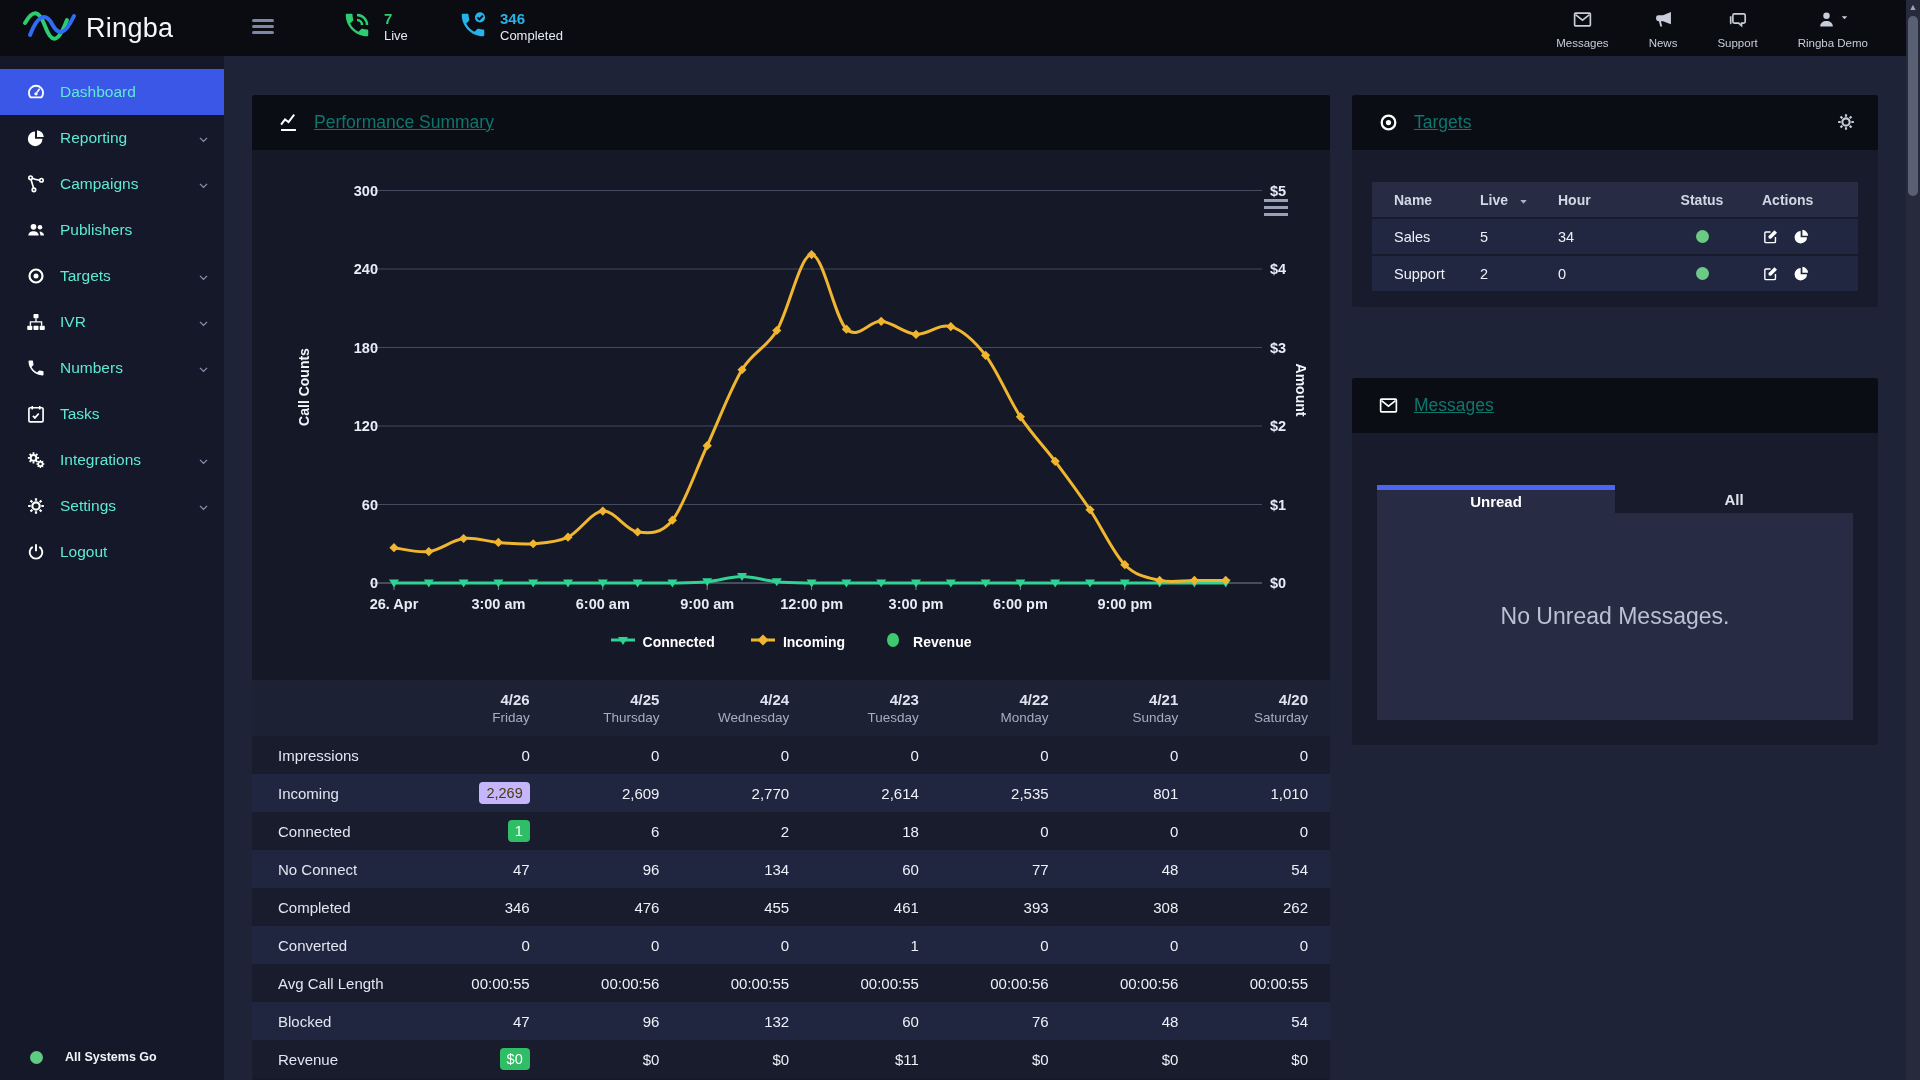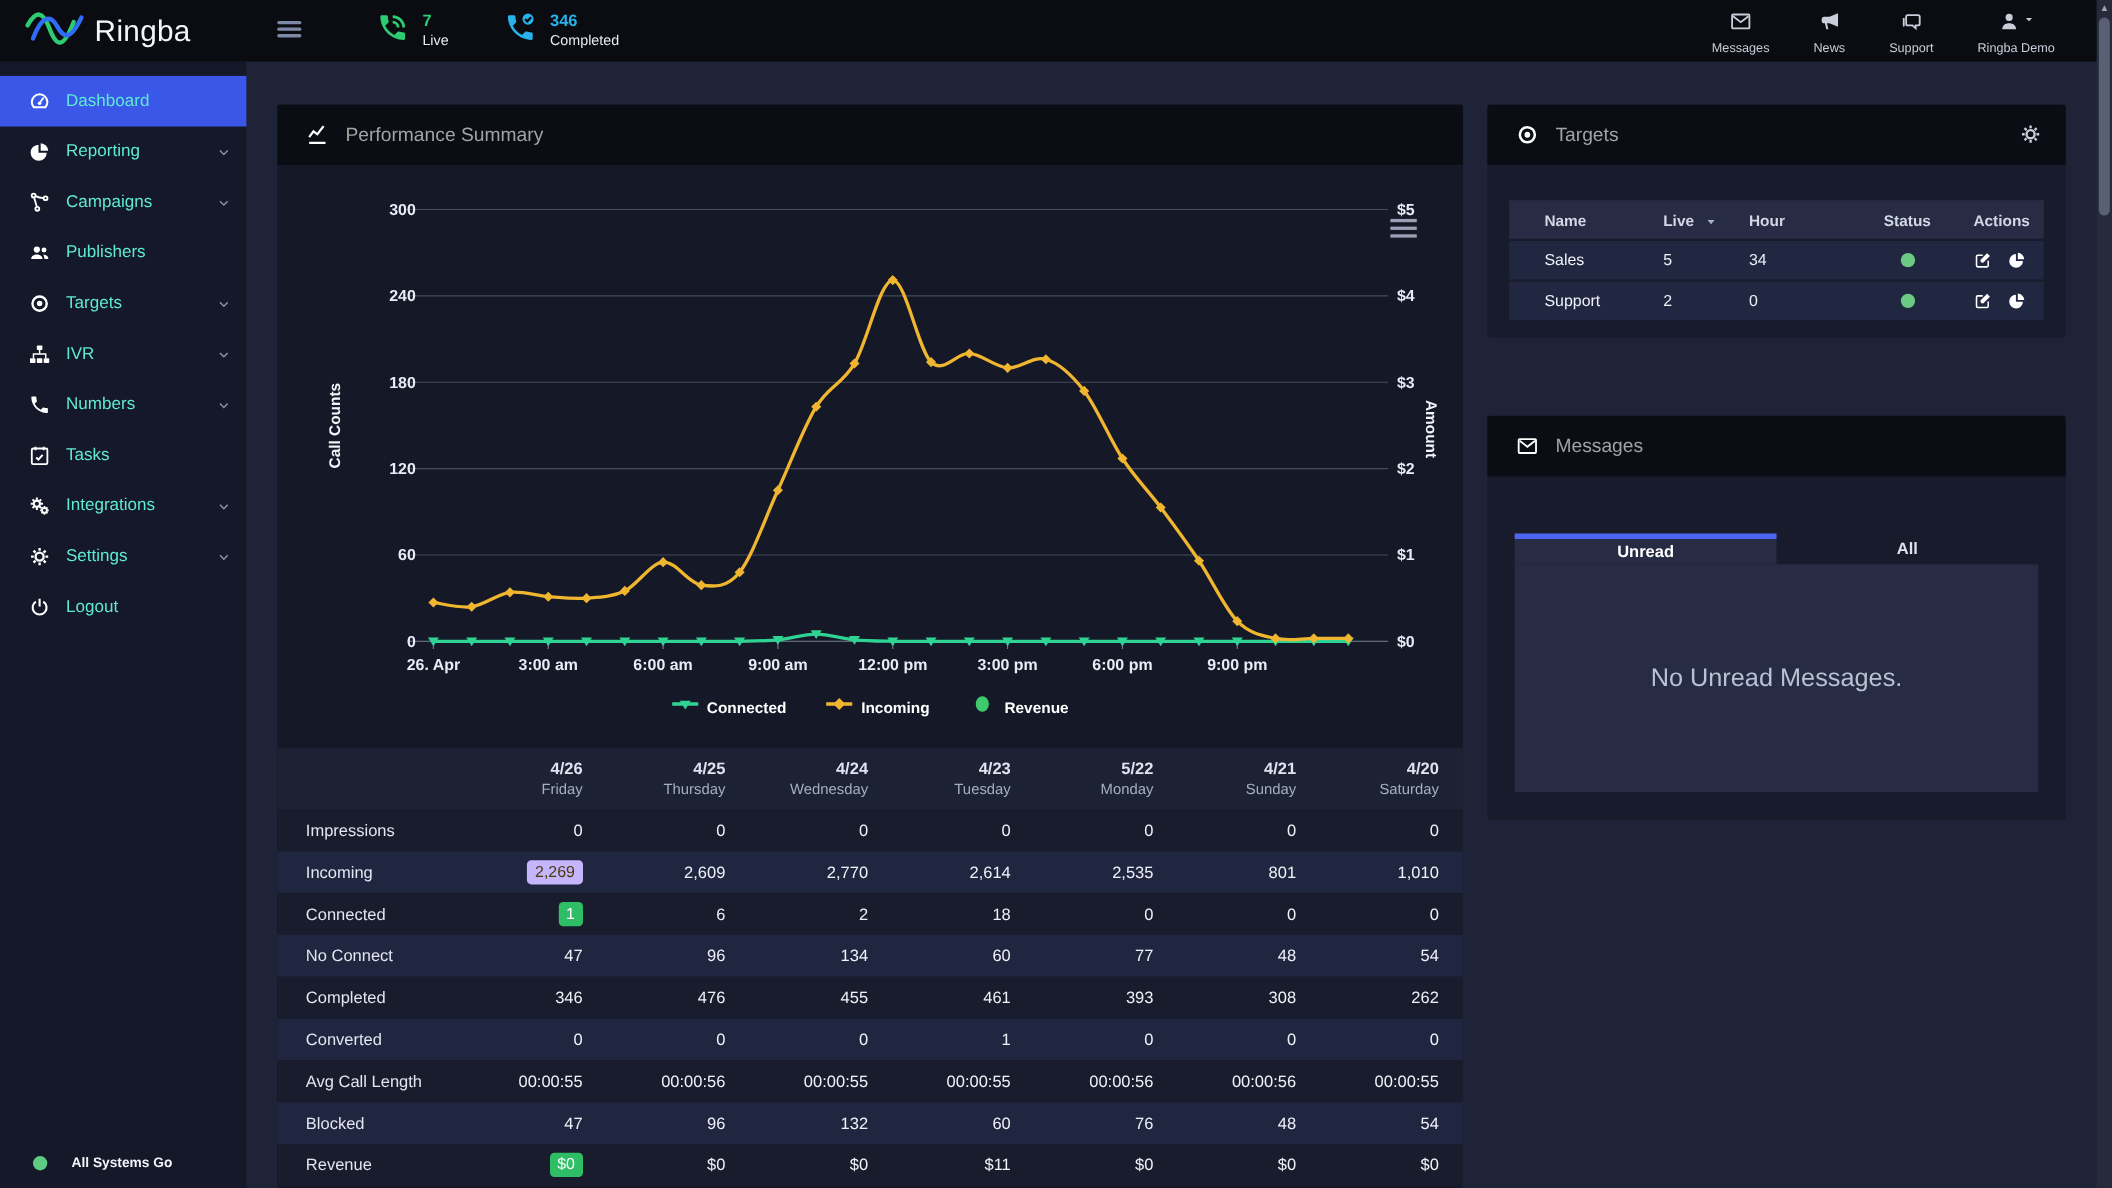--- a/index.html
+++ b/index.html
@@ -49,21 +49,21 @@
   .side-status { position:absolute; bottom:16px; left:30px; display:flex; align-items:center; gap:22px; }
   .status-dot { width:13px; height:13px; border-radius:50%; background:#5ecb82; }
   .status-text { color:#f2f4f9; font-size:12.5px; font-weight:700; }
 
   
   .card { position:absolute; background:#151827; border-radius:3px; overflow:hidden; }
   .card-header { position:absolute; left:0; top:0; width:100%; height:55px; background:#0b0d14;
     display:flex; align-items:center; padding-left:26px; color:#ffffff; }
   .card-header .hicon { width:21px; height:21px; margin-right:15px; color:#fff; }
   .card-header .hicon svg { width:21px; height:21px; }
-  .card-title { font-size:17.5px; color:#a3a3a3; }
+  .card-title { font-size:17.5px; color:#0f766e;text-decoration:underline; }
 
   
   .perf-card { left:252px; top:95px; width:1078px; height:985px; }
   .chart-wrap { position:absolute; left:0; top:55px; width:1078px; height:520px; }
   svg text { font-family:"Liberation Sans", sans-serif; }
   .tick { fill:#e9ecf5; font-size:14.5px; font-weight:600; }
   .axis-title { fill:#f2f4fa; font-size:14px; font-weight:700; }
   .ctx-menu { position:absolute; left:1012px; top:104px; width:24px; height:17px; cursor:pointer; }
   .ctx-menu span { display:block; height:3px; margin-bottom:4px; background:#9aa1b5; }
   .legend { position:absolute; left:0; top:537px; width:1078px; display:flex; justify-content:center; gap:36px; }
@@ -86,21 +86,21 @@
   .badge.green { background:#2fbe66; color:#ffffff; }
 
   
   .targets-card { left:1352px; top:95px; width:526px; height:212px; background:#171b2b; }
   .targets-gear { position:absolute; right:22px; top:17px; width:20px; height:20px; color:#c8cdd9; cursor:pointer; }
   .targets-gear svg { width:20px; height:20px; }
   .t-table { position:absolute; left:20px; top:87px; width:486px; }
   .t-row { display:flex; height:35px; align-items:center; margin-bottom:2px; background:#212741; }
   .t-row.t-hdr { background:#272c44; color:#d2d7e6; font-weight:700; font-size:14px; }
   .t-row { color:#eef1f8; font-size:14.5px; }
-  .t-col-name { flex:0 0 108px; display:flex; align-items:center;margin-left:32px; }
+  .t-col-name { flex:0 0 108px; padding-left:22px; display:flex; align-items:center; }
   .t-col-live { flex:0 0 78px; display:flex; align-items:center; gap:10px; }
   .t-col-hour { flex:0 0 92px; }
   .t-col-status { flex:0 0 104px; display:flex; justify-content:center; }
   .t-col-actions { flex:1; display:flex; gap:14px; align-items:center; padding-left:8px; }
   .t-sort { width:11px; height:11px; color:#aab2c5; cursor:pointer; }
   .t-sort svg { width:11px; height:11px; }
   .t-dot { width:13px; height:13px; border-radius:50%; background:#6bca84; }
   .t-act { width:17px; height:17px; color:#ffffff; cursor:pointer; }
   .t-act svg { width:17px; height:17px; }
 
@@ -451,21 +451,21 @@
           </span>
           <span class="sum-cell">
             <div class="hdr-date">4/24</div>
             <div class="hdr-day">Wednesday</div>
           </span>
           <span class="sum-cell">
             <div class="hdr-date">4/23</div>
             <div class="hdr-day">Tuesday</div>
           </span>
           <span class="sum-cell">
-            <div class="hdr-date">5/22</div>
+            <div class="hdr-date">4/22</div>
             <div class="hdr-day">Monday</div>
           </span>
           <span class="sum-cell">
             <div class="hdr-date">4/21</div>
             <div class="hdr-day">Sunday</div>
           </span>
           <span class="sum-cell">
             <div class="hdr-date">4/20</div>
             <div class="hdr-day">Saturday</div>
           </span>

